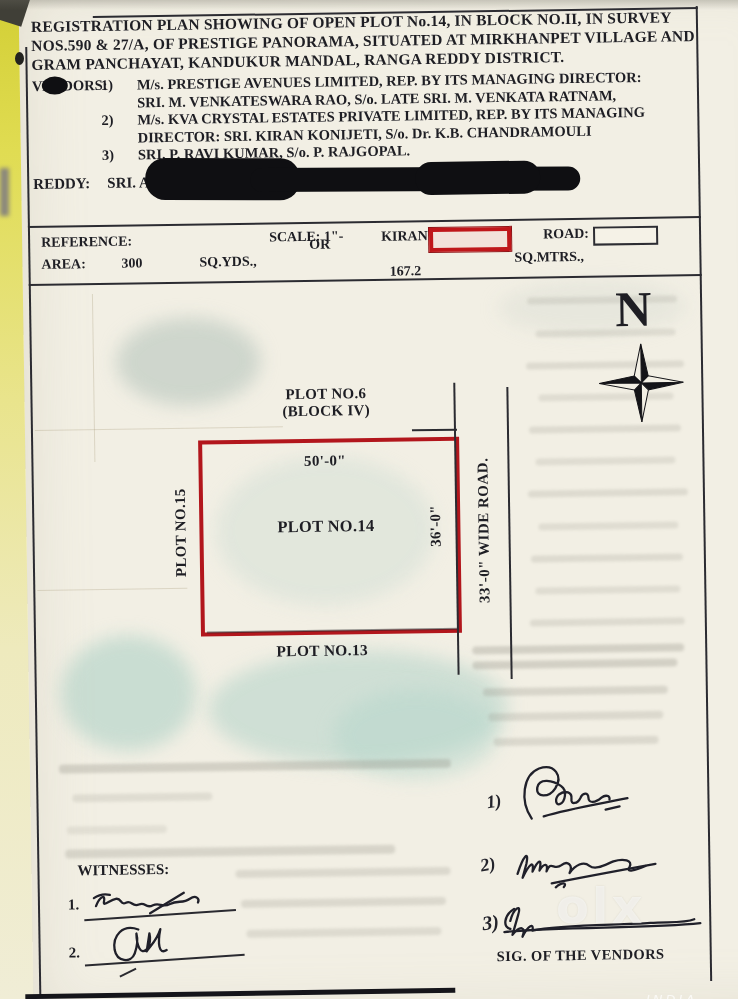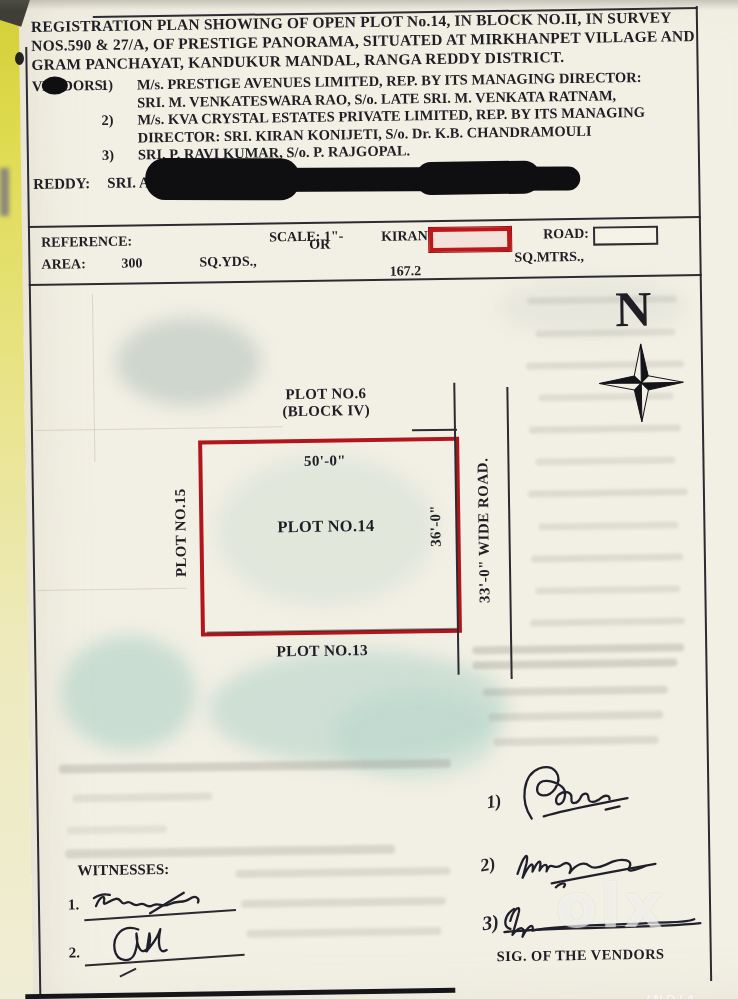--- a/index.html
+++ b/index.html
@@ -43,21 +43,21 @@
   .sig path{fill:none;stroke:#20202a;stroke-width:2.3;stroke-linecap:round;stroke-linejoin:round;}
   .hand-num{font-style:italic;font-weight:700;font-size:18px;color:#23232b;}
   .caption{font-weight:700;font-size:14.5px;letter-spacing:.4px;}
   .wit-line{background:#2a2a30;height:2px;}
   
   .corner-dark{left:-9px;top:-10px;width:36px;height:32px;background:#403f37;transform:rotate(18deg);z-index:3;}
   .hole-dot{left:15px;top:52px;width:9px;height:13px;background:#23231f;border-radius:50%;z-index:3;}
   .edge-smudge{left:0px;top:168px;width:9px;height:48px;background:#8b887b;filter:blur(2px);z-index:3;}
   .top-shade{left:0;top:0;width:738px;height:10px;z-index:4;background:linear-gradient(180deg,rgba(110,108,98,.30),rgba(110,108,98,0));}
   
-  .olx{left:556px;top:868px;font-family:"DejaVu Sans",sans-serif;font-weight:700;font-size:60px;line-height:76px;
+  .olx{left:556px;top:868px;font-family:"DejaVu Sans",sans-serif;font-weight:700;font-size:48px;line-height:76px;
        color:rgba(255,255,255,.55);letter-spacing:3px;z-index:3;text-shadow:0 0 2px rgba(190,188,175,.4);}
   .olx-sub{left:646px;top:992px;font-family:"DejaVu Sans",sans-serif;font-size:13px;letter-spacing:3px;color:rgba(255,255,255,.7);z-index:3;font-style:italic;}
 </style>
 </head>
 <body>
 
 <div class="abs backing"></div>
 
 <div class="abs tilt">
   <div class="abs paper-bg"></div>

